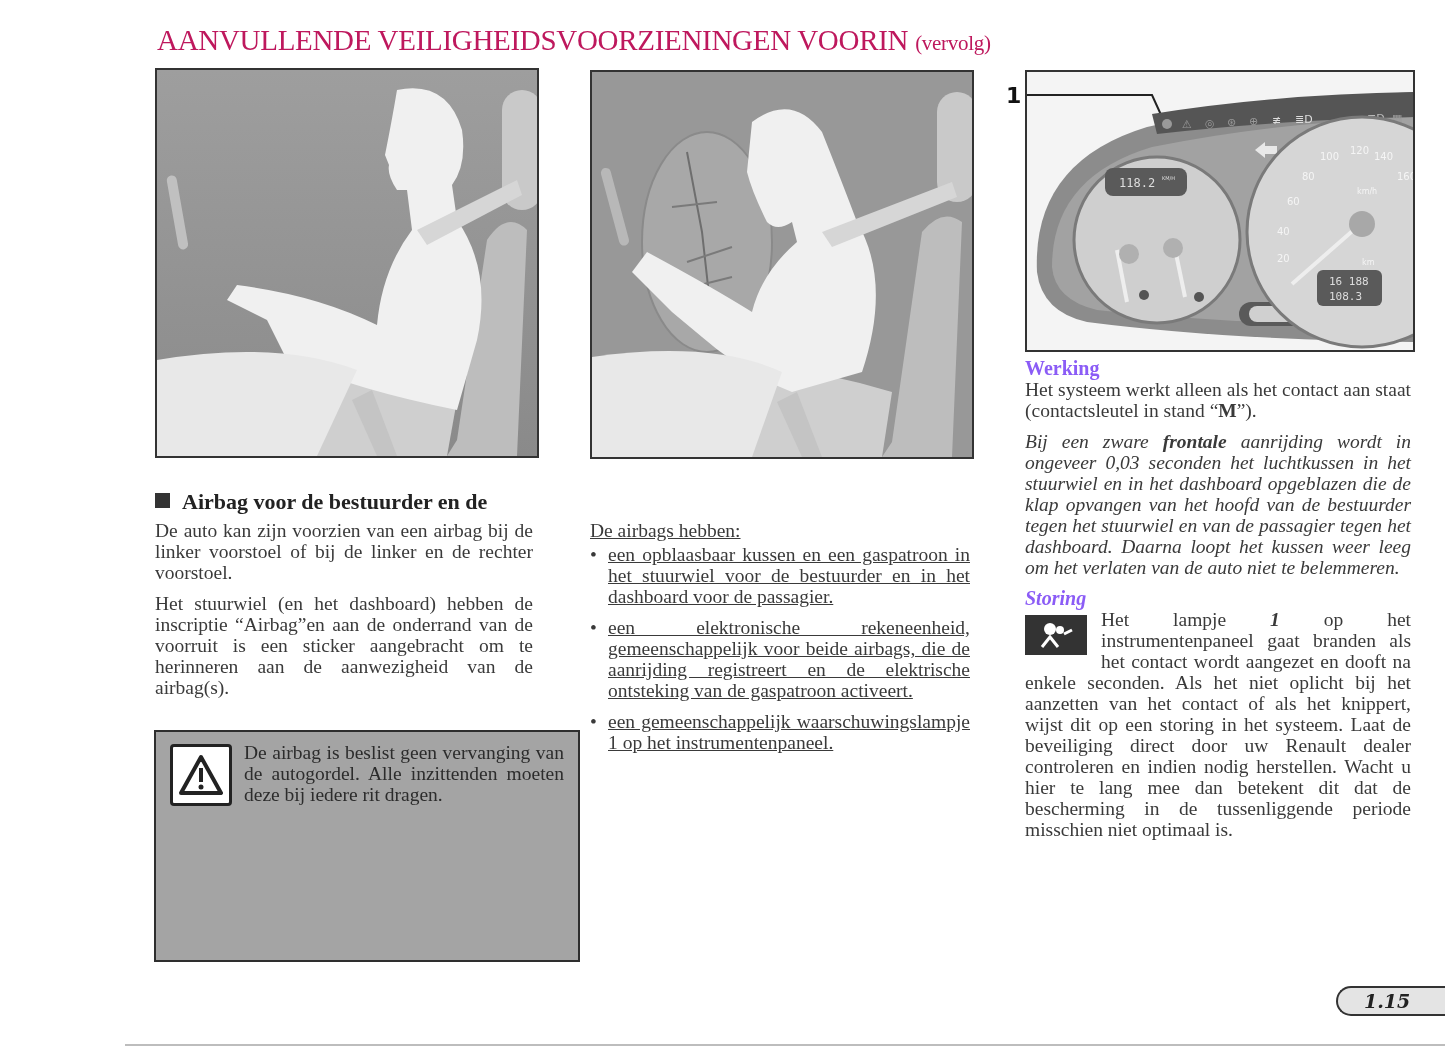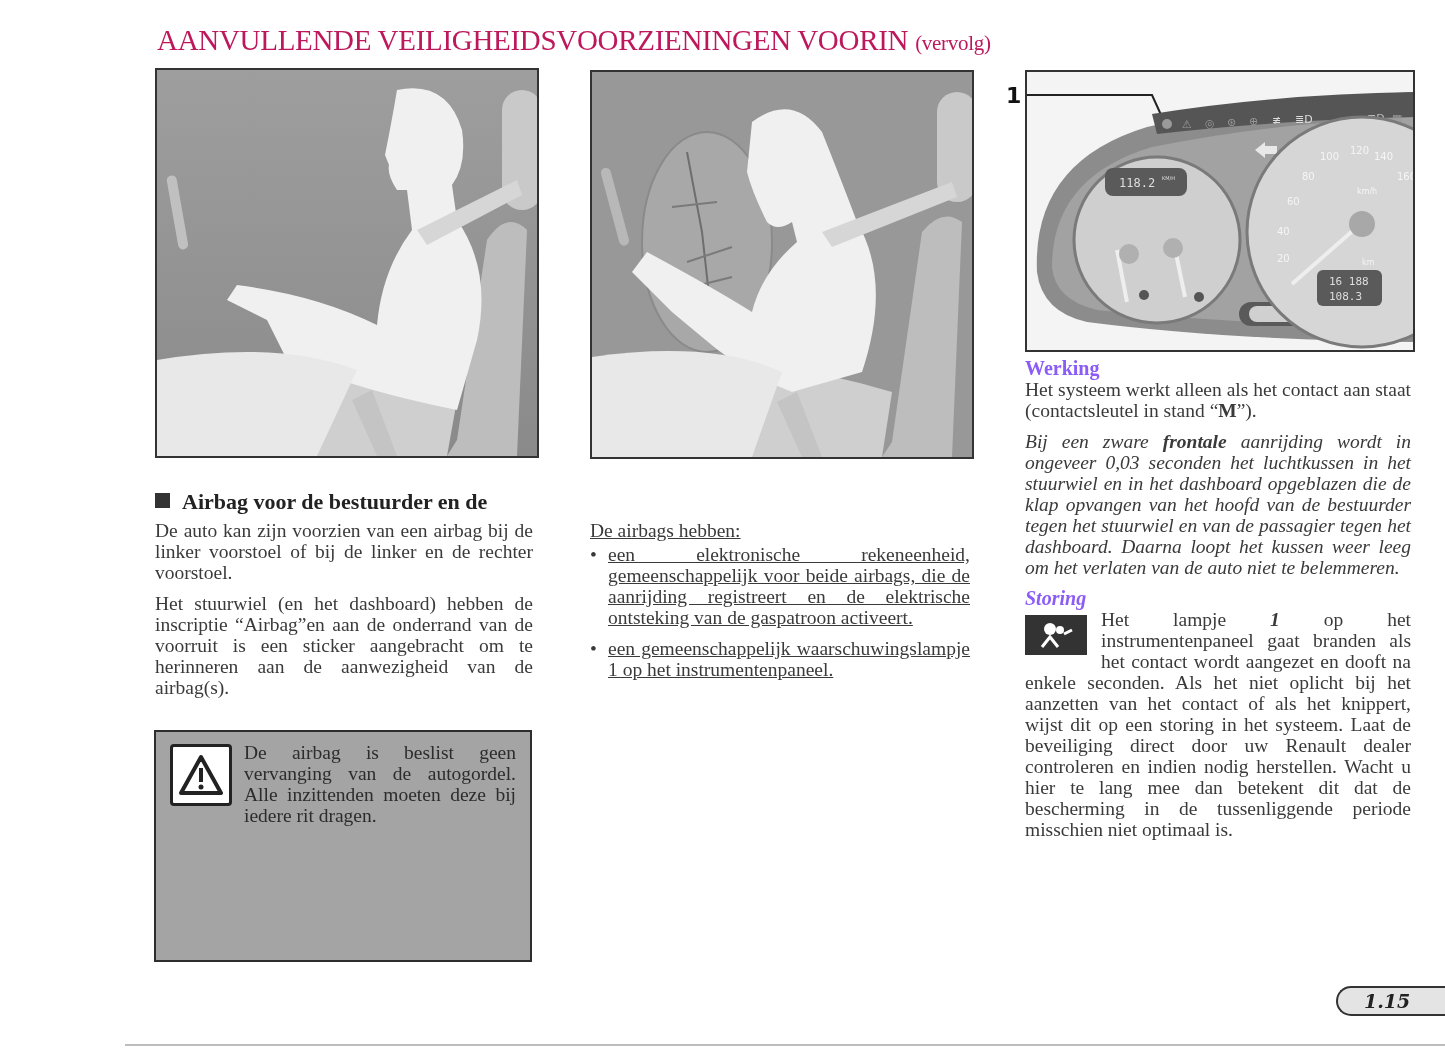--- a/index.html
+++ b/index.html
@@ -30,21 +30,21 @@
   .heading .sq { display:inline-block; width:15px; height:15px; background:#333; margin-right:12px; vertical-align:1px; }
   .heading .l2 { padding-left:27px; display:block; }
 
   .para {
     position:absolute; font-family:"Liberation Serif", serif; font-size:19.5px; line-height:21px;
     text-align:justify; color:#3a3a3a;
   }
   .para p { margin:0 0 10px 0; }
 
   .warn {
-    position:absolute; left:154px; top:730px; width:378px; height:232px;
+    position:absolute; left:154px; top:730px; width:426px; height:232px;
     background:#a4a4a4; border:2px solid #2e2e2e; box-sizing:border-box;
     font-family:"Liberation Serif", serif; font-size:19.5px; line-height:21px; color:#2c2c2c;
     padding:10px 14px 0 14px; text-align:justify;
   }
   .warn .icon-box {
     float:left; width:62px; height:62px; background:#fff; border:3px solid #222; border-radius:4px;
     margin:2px 12px 2px 0; box-sizing:border-box; display:flex; align-items:center; justify-content:center;
   }
 
   .bullets { list-style:none; margin:0; padding:0; }
@@ -196,20 +196,21 @@
       <rect x="21" y="14" width="4" height="14" fill="#222"></rect>
       <circle cx="23" cy="33" r="2.5" fill="#222"></circle>
     </svg>
   </div>
   <div>De airbag is beslist geen vervanging van de autogordel. Alle inzittenden moeten deze bij iedere rit dragen.</div>
 </div>
 
 <div class="para" style="left:590px; top:520px; width:380px;text-decoration:underline;">
   <p style="margin-bottom:3px;">De airbags hebben:</p>
   <ul class="bullets">
+    <li>een opblaasbaar kussen en een gaspatroon in het stuurwiel voor de bestuurder en in het dashboard voor de passagier.</li>
     <li>een elektronische rekeneenheid, gemeenschappelijk voor beide airbags, die de aanrijding registreert en de elektrische ontsteking van de gaspatroon activeert.</li>
     <li>een gemeenschappelijk waarschuwingslampje 1 op het instrumentenpaneel.</li>
   </ul>
 </div>
 
 <div class="para" style="left:1025px; top:358px; width:386px;">
   <div class="subhead">Werking</div>
   <p>
     <span>Het systeem werkt alleen als het contact aan staat (contactsleutel in stand “</span><b>M</b><span>”).</span>
   </p>

